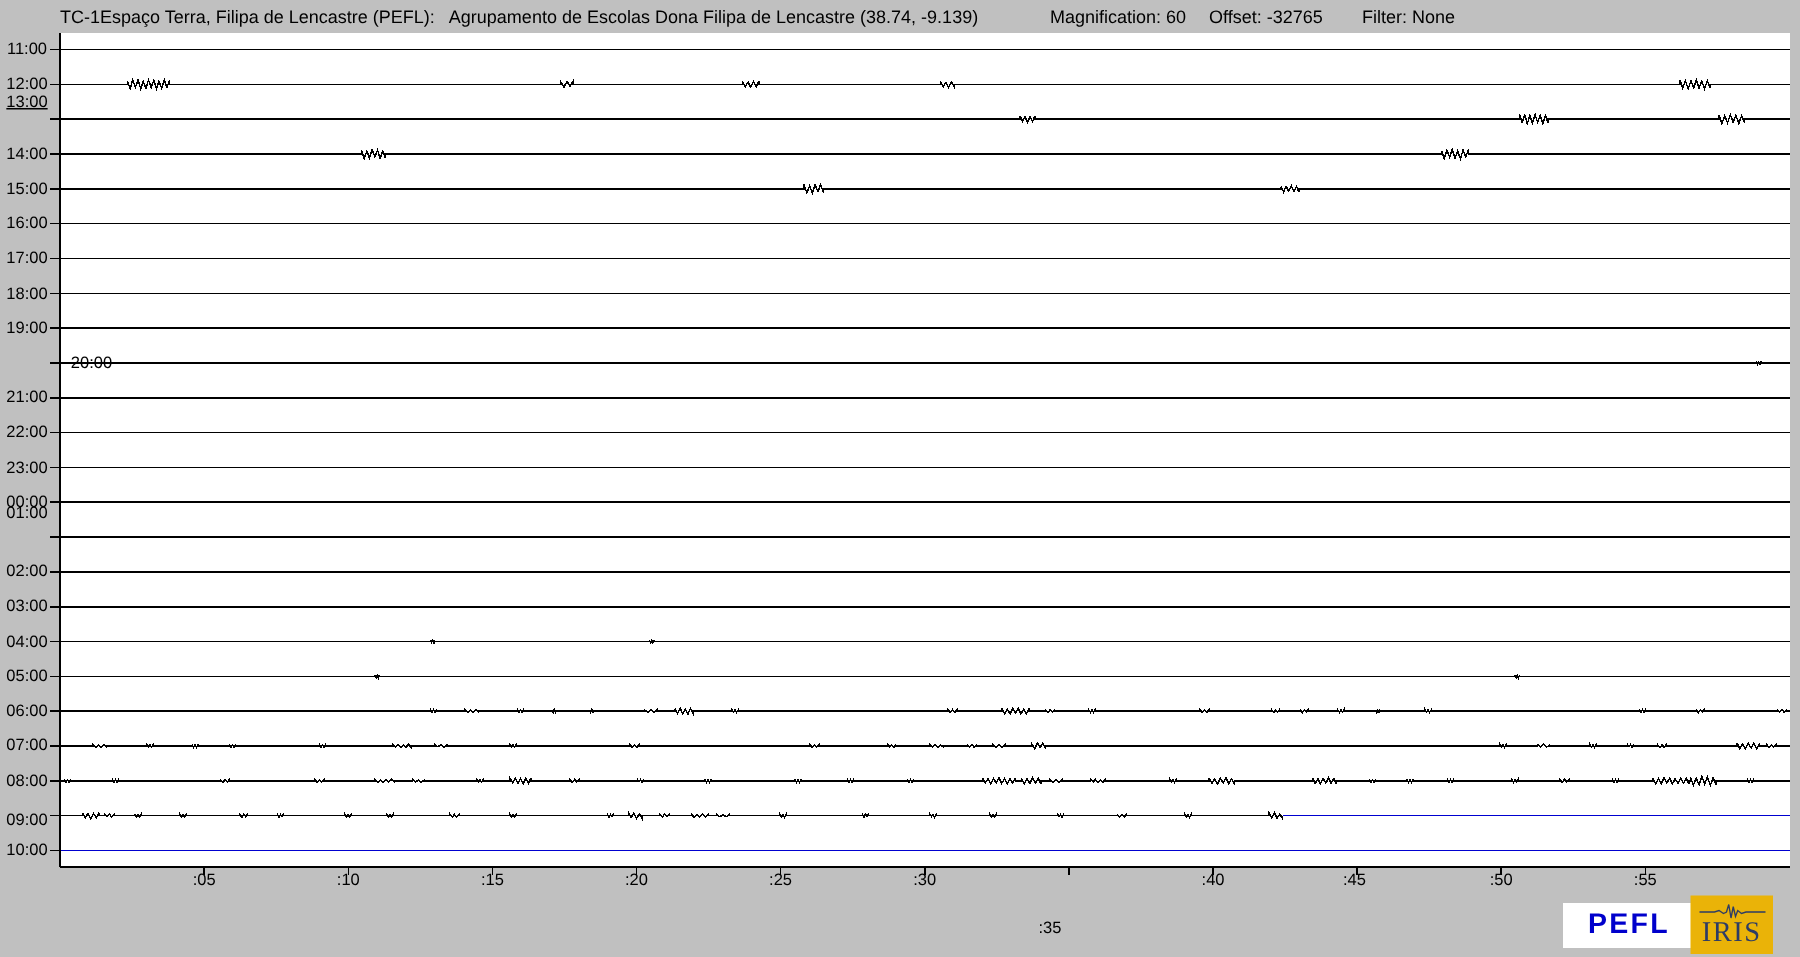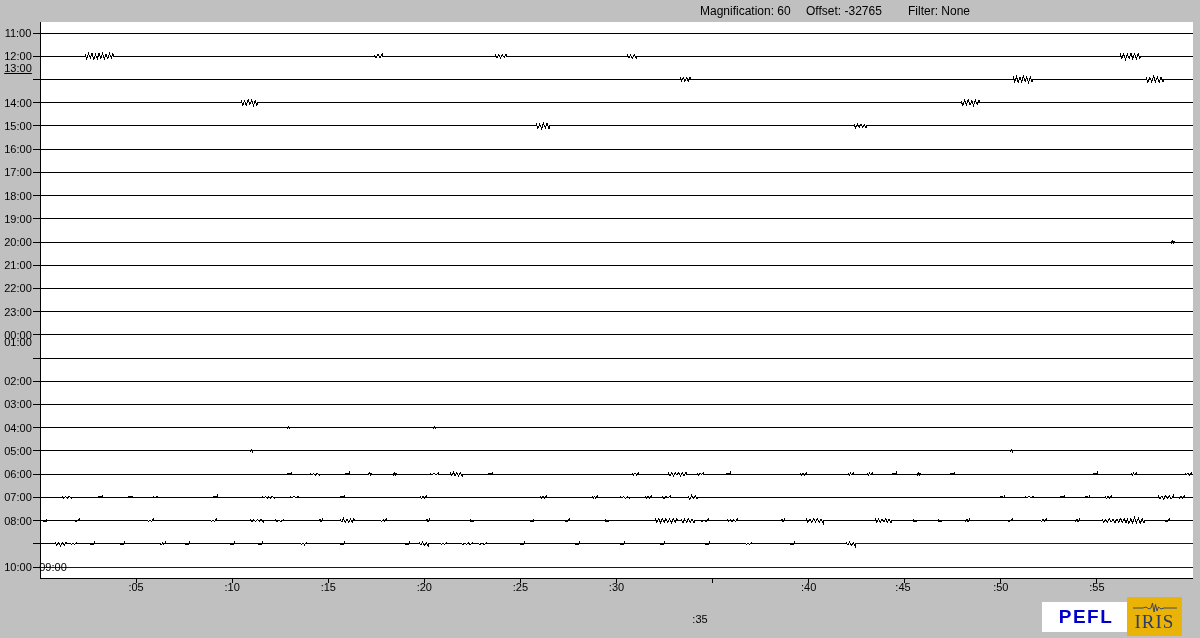--- a/index.html
+++ b/index.html
@@ -50,20 +50,21 @@
   .iris-text{
     font-family:"Liberation Serif", serif;
     font-size:19px;line-height:18px;letter-spacing:1px;
   }
 </style>
 </head>
 <body>
 
 <div class="screen" style="background: rgb(192, 192, 192);">
 
+  <div class="hdr hdr-title">TC-1Espaço Terra, Filipa de Lencastre (PEFL):   Agrupamento de Escolas Dona Filipa de Lencastre (38.74, -9.139)</div>
   <div class="hdr hdr-mag">Magnification: 60</div>
   <div class="hdr hdr-off">Offset: -32765</div>
   <div class="hdr hdr-filt">Filter: None</div>
 
   <div class="date-marker" id="date-marker" style="top: 325.821px; color: rgb(0, 0, 204);">Sex dez 12, 2025</div>
 
   <svg id="plot-svg" width="1200" height="638" shape-rendering="crispEdges">
       <rect x="40" y="22" width="1153" height="556" fill="#ffffff"></rect>
       <line x1="33" y1="33" x2="40" y2="33" stroke="#000000" stroke-width="1"></line>
       <polyline points="40,33 1193,33" fill="none" stroke="#000000" stroke-width="1"></polyline>
@@ -132,34 +133,34 @@
   <div id="hour-labels">
       <div class="hour-label" style="top: 25px;">11:00</div>
       <div class="hour-label" style="top: 48.217px;">12:00</div>
       <div class="hour-label" style="top: 60px; text-decoration: underline;">13:00</div>
       <div class="hour-label" style="top: 94.651px;">14:00</div>
       <div class="hour-label" style="top: 117.868px;">15:00</div>
       <div class="hour-label" style="top: 141.085px;">16:00</div>
       <div class="hour-label" style="top: 164.302px;">17:00</div>
       <div class="hour-label" style="top: 187.519px;">18:00</div>
       <div class="hour-label" style="top: 210.736px;">19:00</div>
-      <div class="hour-label" style="top: 233.953px;">20:00</div>
+      <div class="hour-label" style="top: 233.953px; padding-left: 43px;">20:00</div>
       <div class="hour-label" style="top: 257.17px;">21:00</div>
       <div class="hour-label" style="top: 280.387px;">22:00</div>
       <div class="hour-label" style="top: 303.604px;">23:00</div>
       <div class="hour-label" style="top: 326.821px;">00:00</div>
       <div class="hour-label" style="top: 334px;">01:00</div>
       <div class="hour-label" style="top: 373.255px;">02:00</div>
       <div class="hour-label" style="top: 396.472px;">03:00</div>
       <div class="hour-label" style="top: 419.689px;">04:00</div>
       <div class="hour-label" style="top: 442.906px;">05:00</div>
       <div class="hour-label" style="top: 466.123px;">06:00</div>
       <div class="hour-label" style="top: 489.34px;">07:00</div>
       <div class="hour-label" style="top: 512.557px;">08:00</div>
-      <div class="hour-label" style="top: 559px; padding-left: 35px;">09:00</div>
+      <div class="hour-label" style="top: 539px;">09:00</div>
       <div class="hour-label" style="top: 558.991px;">10:00</div>
     </div>
   <div id="minute-labels">
       <div class="minute-label" style="left: 136.1px;">:05</div>
       <div class="minute-label" style="left: 232.2px;">:10</div>
       <div class="minute-label" style="left: 328.3px;">:15</div>
       <div class="minute-label" style="left: 424.3px;">:20</div>
       <div class="minute-label" style="left: 520.4px;">:25</div>
       <div class="minute-label" style="left: 616.5px;">:30</div>
       <div class="minute-label" style="left: 700px; margin-top: 32px;">:35</div>

